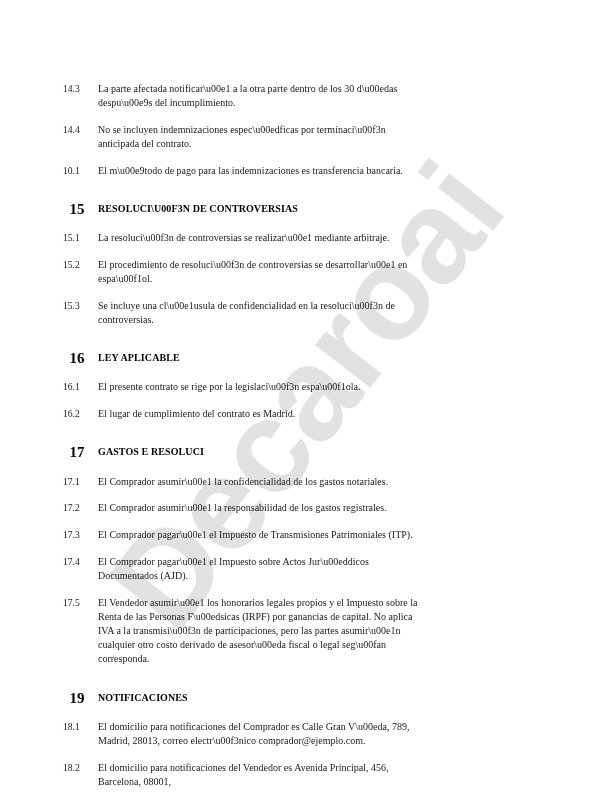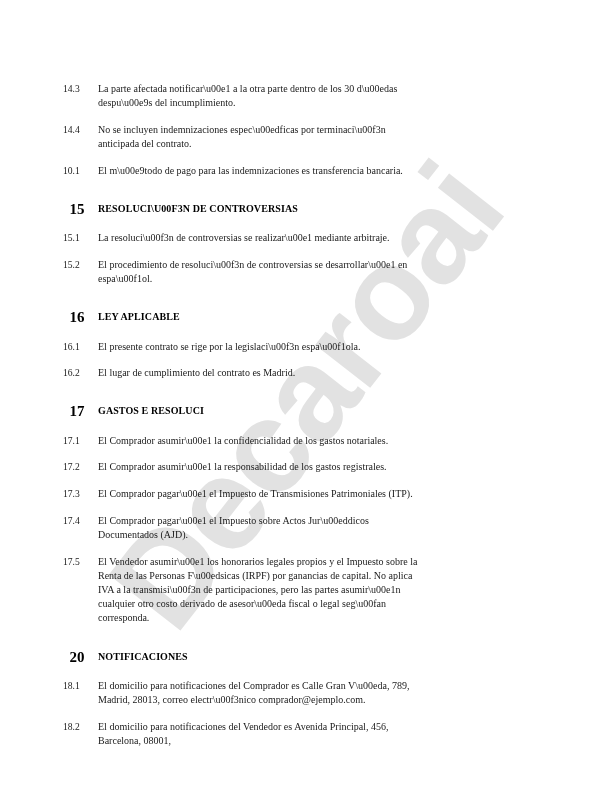--- a/index.html
+++ b/index.html
@@ -131,20 +131,24 @@
         <div class="title">RESOLUCI\U00F3N DE CONTROVERSIAS</div>
       </div>
       <div class="clause">
         <div class="num">15.1</div>
         <div class="body">La resoluci\u00f3n de controversias se realizar\u00e1 mediante arbitraje.</div>
       </div>
       <div class="clause">
         <div class="num">15.2</div>
         <div class="body">El procedimiento de resoluci\u00f3n de controversias se desarrollar\u00e1 en espa\u00f1ol.</div>
       </div>
+      <div class="clause">
+        <div class="num">15.3</div>
+        <div class="body">Se incluye una cl\u00e1usula de confidencialidad en la resoluci\u00f3n de controversias.</div>
+      </div>
       <div class="section-heading">
         <div class="num">16</div>
         <div class="title">LEY APLICABLE</div>
       </div>
       <div class="clause">
         <div class="num">16.1</div>
         <div class="body">El presente contrato se rige por la legislaci\u00f3n espa\u00f1ola.</div>
       </div>
       <div class="clause">
         <div class="num">16.2</div>
@@ -168,21 +172,21 @@
       </div>
       <div class="clause">
         <div class="num">17.4</div>
         <div class="body">El Comprador pagar\u00e1 el Impuesto sobre Actos Jur\u00eddicos Documentados (AJD).</div>
       </div>
       <div class="clause">
         <div class="num">17.5</div>
         <div class="body">El Vendedor asumir\u00e1 los honorarios legales propios y el Impuesto sobre la Renta de las Personas F\u00edsicas (IRPF) por ganancias de capital. No aplica IVA a la transmisi\u00f3n de participaciones, pero las partes asumir\u00e1n cualquier otro costo derivado de asesor\u00eda fiscal o legal seg\u00fan corresponda.</div>
       </div>
       <div class="section-heading">
-        <div class="num">20</div>
+        <div class="num">19</div>
         <div class="title">NOTIFICACIONES</div>
       </div>
       <div class="clause">
         <div class="num">18.1</div>
         <div class="body">El domicilio para notificaciones del Comprador es Calle Gran V\u00eda, 789, Madrid, 28013, correo electr\u00f3nico comprador@ejemplo.com.</div>
       </div>
       <div class="clause">
         <div class="num">18.2</div>
         <div class="body">El domicilio para notificaciones del Vendedor es Avenida Principal, 456, Barcelona, 08001,</div>
       </div>

